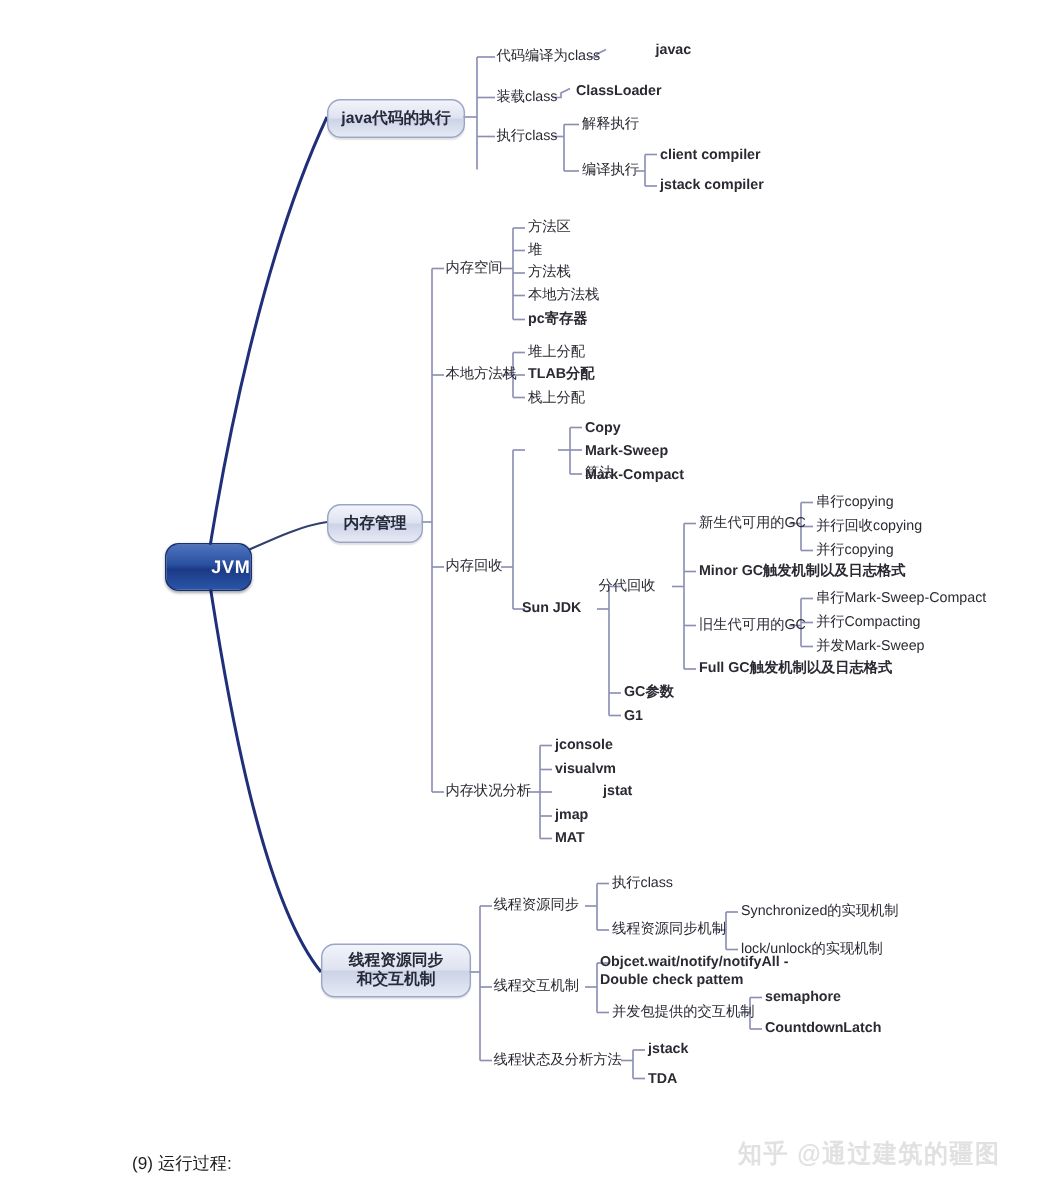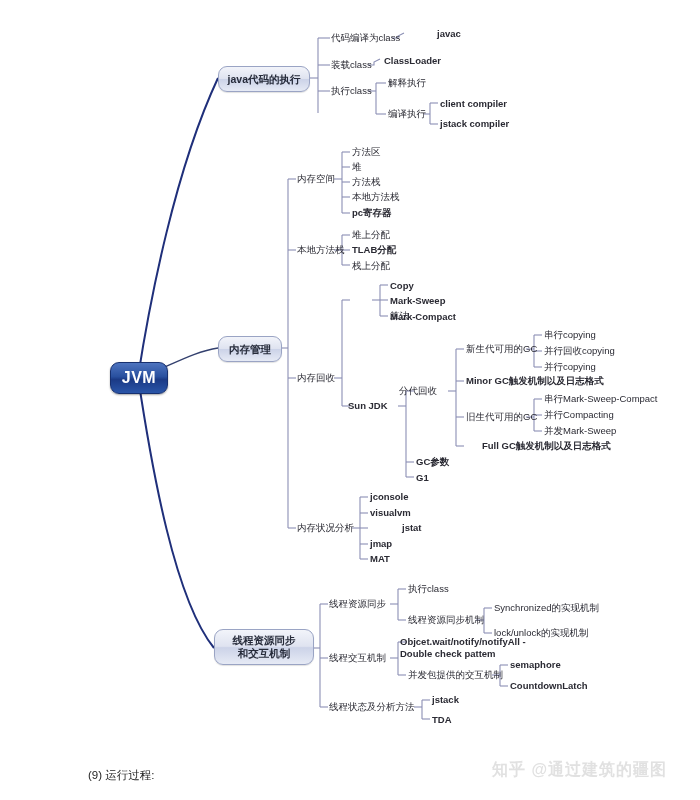--- a/index.html
+++ b/index.html
@@ -11,22 +11,22 @@
   #canvas{position:absolute;left:0;top:0;width:700px;height:800px;}
   svg.links{position:absolute;left:0;top:0;width:700px;height:800px;pointer-events:none;}
 
   
   .root-node{
     position:absolute;left:110px;top:362px;width:56px;height:30px;
     border-radius:9px;
     background:linear-gradient(180deg,#4e74bf 0%,#29509f 45%,#1b3a86 55%,#2a55a8 100%);
     border:1px solid #17306f;
     box-shadow:0 1px 2px rgba(0,0,0,.35);
-    display:flex;align-items:center;justify-content:center;
-    color:#ffffff;font-size:16px;font-weight:bold;letter-spacing:.5px;
+    display:flex;align-items:center;justify-content:flex-end;
+    color:#ffffff;font-size:12px;font-weight:bold;letter-spacing:.5px;
   }
 
   
   .l1-node{
     position:absolute;
     border-radius:9px;
     background:linear-gradient(180deg,#f2f4fa 0%,#dfe3f0 48%,#ccd3e8 52%,#e6eaf5 100%);
     border:1px solid #9aa4c4;
     display:flex;align-items:center;justify-content:center;
     text-align:center;line-height:1.22;
@@ -245,21 +245,21 @@
   <div class="lbl" style="left:544px;top:346px;">并行回收copying</div>
   <div class="lbl" style="left:544px;top:362px;">并行copying</div>
 
   <div class="lbl b" style="left:466px;top:376px;">Minor GC触发机制以及日志格式</div>
 
   <div class="lbl" style="left:466px;top:412px;">旧生代可用的GC</div>
   <div class="lbl" style="left:544px;top:394px;">串行Mark-Sweep-Compact</div>
   <div class="lbl" style="left:544px;top:410px;">并行Compacting</div>
   <div class="lbl" style="left:544px;top:426px;">并发Mark-Sweep</div>
 
-  <div class="lbl b" style="left:466px;top:441px;margin-left:16px;">Full GC触发机制以及日志格式</div>
+  <div class="lbl b" style="left:466px;top:441px;">Full GC触发机制以及日志格式</div>
 
   <div class="lbl" style="left:297px;top:523px;">内存状况分析</div>
   <div class="lbl b" style="left:370px;top:492px;">jconsole</div>
   <div class="lbl b" style="left:370px;top:508px;">visualvm</div>
   <div class="lbl b" style="left:370px;top:523px;padding-left:32px;">jstat</div>
   <div class="lbl b" style="left:370px;top:539px;">jmap</div>
   <div class="lbl b" style="left:370px;top:554px;">MAT</div>
 
   <div class="lbl" style="left:329px;top:599px;">线程资源同步</div>
   <div class="lbl" style="left:408px;top:584px;">执行class</div>

